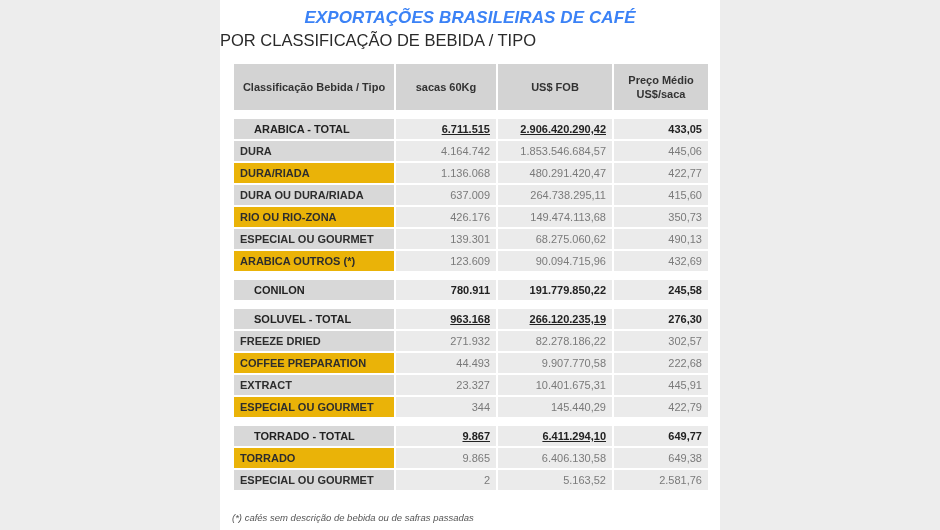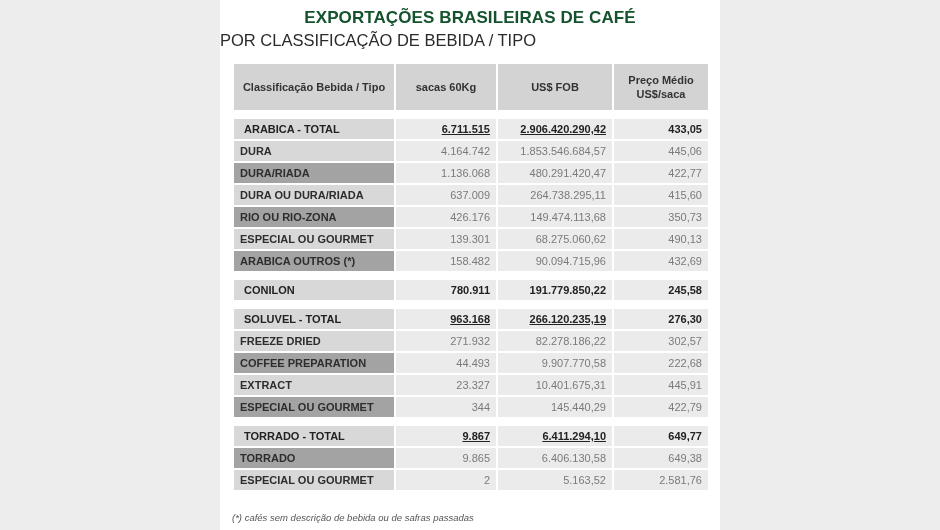--- a/index.html
+++ b/index.html
@@ -8,22 +8,23 @@
     background: #ededed;
     font-family: "Liberation Sans", "DejaVu Sans", sans-serif;
     position: relative; overflow: hidden;
   }
   .panel {
     position: absolute; left: 220px; top: 0; width: 500px; height: 530px;
     background: #ffffff;
   }
   .title {
     position: absolute; left: 0; width: 500px; top: 8px;
-    text-align: center; font-weight: bold; font-size: 17px; color: #14532d;
+    text-align: center; font-weight: bold; font-size: 17px; color: #3b82f6;
     letter-spacing: 0.1px;
+    font-style: italic;
   }
   .subtitle {
     position: absolute; left: 0; width: 500px; top: 31px;
     font-size: 16.5px; color: #2a2a2a;
   }
   table.t {
     position: absolute; left: 12px; top: 62px;
     border-collapse: separate; border-spacing: 2px 2px;
     font-size: 11px;
   }
@@ -32,23 +33,23 @@
     background: #d3d3d3; color: #333; font-weight: bold; font-size: 11px;
     height: 46px !important; text-align: center; line-height: 14px;
   }
   th.c0 { width: 148px; }
   th.c1 { width: 88px; }
   th.c2 { width: 102px; }
   th.c3 { width: 82px; }
   td { color: #7a7a7a; text-align: right; background: #ebebeb; }
   td.name { text-align: left; color: #2d2d2d; font-weight: bold; padding-left: 27px; }
   tr.sub.odd td.name { background: #d8d8d8; }
-  tr.sub.even td.name { background: #a3a3a3; }
+  tr.sub.even td.name { background: #eab308; }
   tr.total td { color: #222; font-weight: bold; }
-  tr.total td.name { padding-left: 10px; background: #d8d8d8; }
+  tr.total td.name { padding-left: 20px; background: #d8d8d8; }
   tr.total td.u span { text-decoration: underline; margin-top: 7px; }
   tr.gap td { height: 5px; padding: 0; background: transparent; }
   .footnote {
     position: absolute; left: 12px; top: 512px;
     font-size: 9.5px; font-style: italic; color: #555;
   }
 </style>
 </head>
 <body>
 
@@ -100,21 +101,21 @@
         <td>350,73</td>
       </tr>
       <tr class="sub odd">
         <td class="name">ESPECIAL OU GOURMET</td>
         <td>139.301</td>
         <td>68.275.060,62</td>
         <td>490,13</td>
       </tr>
       <tr class="sub even">
         <td class="name">ARABICA OUTROS (*)</td>
-        <td>158.482</td>
+        <td>123.609</td>
         <td>90.094.715,96</td>
         <td>432,69</td>
       </tr>
       <tr class="gap">
           <td colspan="4"></td>
         </tr>
       <tr class="total">
         <td class="name">CONILON</td>
         <td>780.911</td>
         <td>191.779.850,22</td>

